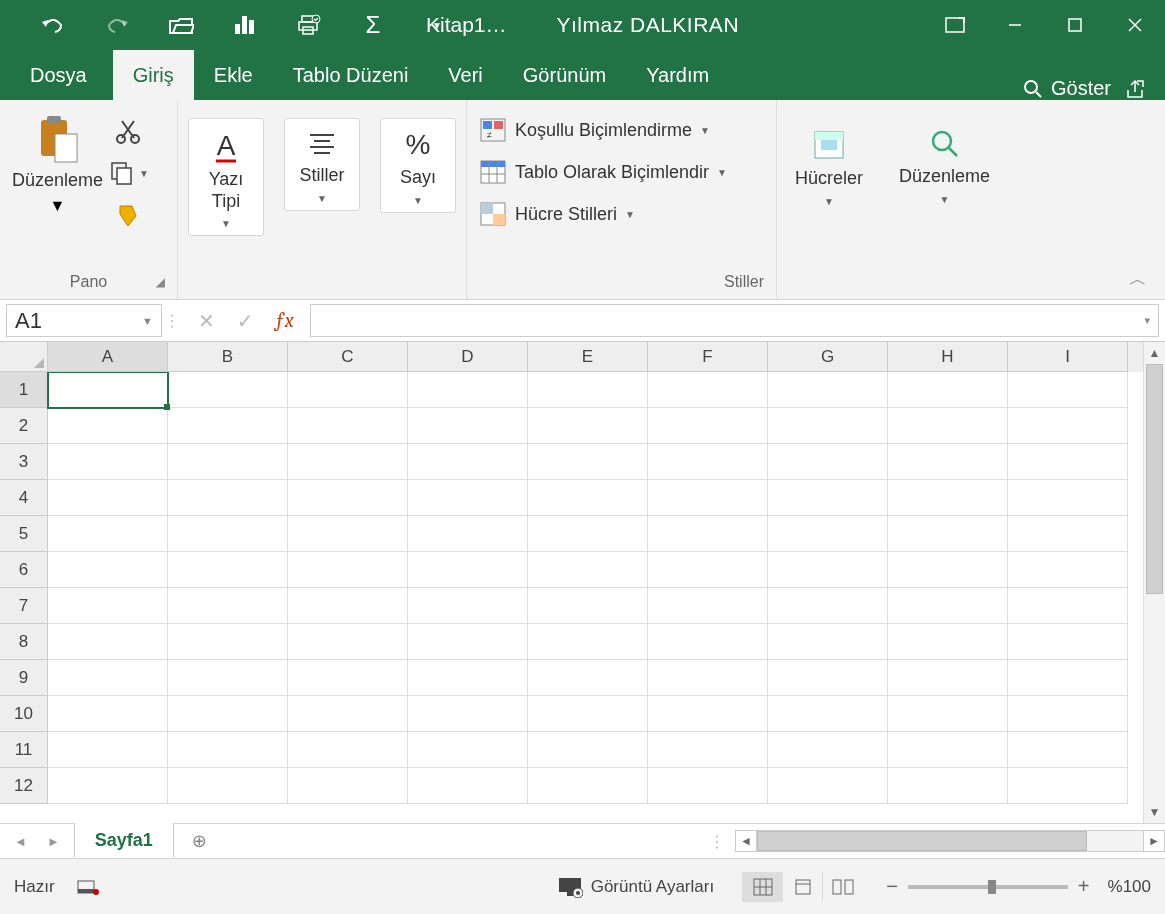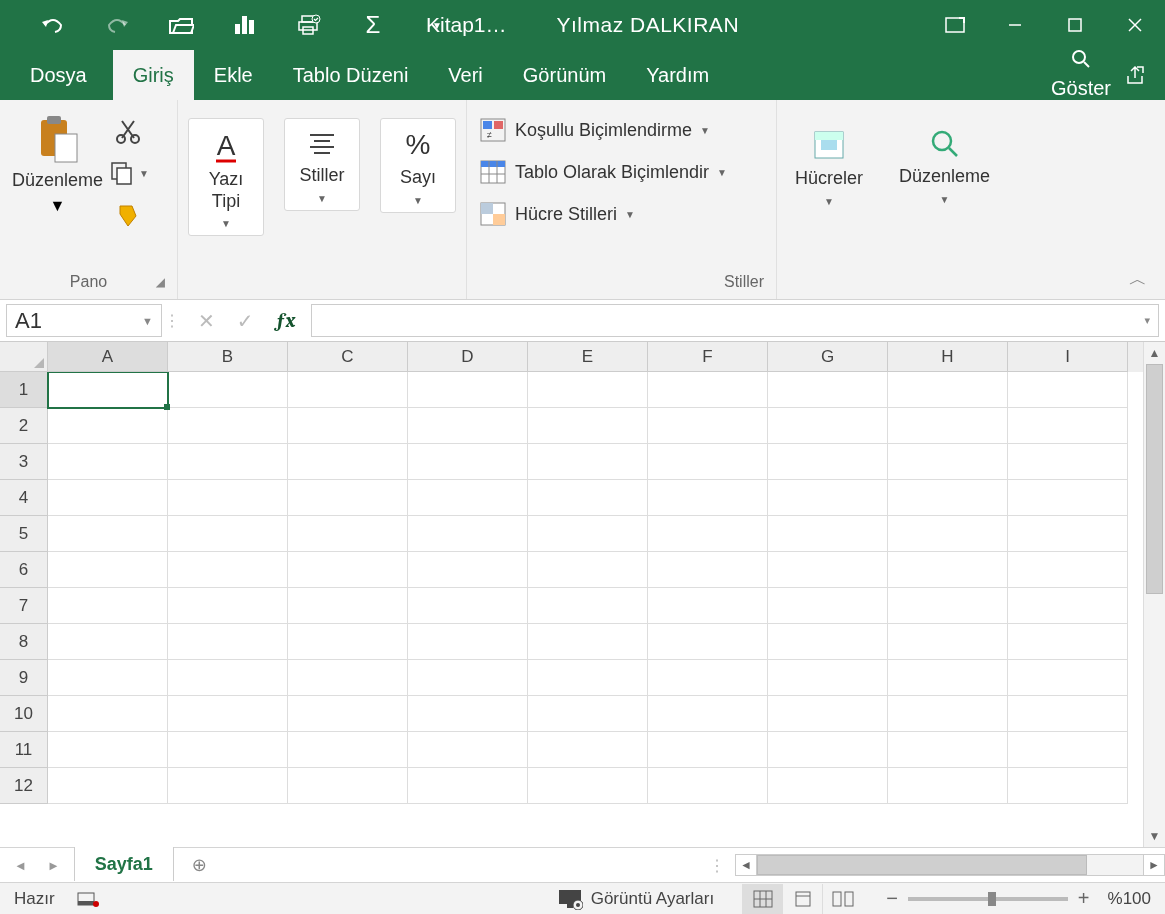--- a/index.html
+++ b/index.html
@@ -12,42 +12,42 @@
 .title-center .book { font-weight:400;}
 .title-center .user { font-weight:400; letter-spacing:.5px;}
 .winbtns { margin-left:auto; display:flex; align-items:center;}
 .winbtns .btn { width:60px; height:50px; display:flex; align-items:center; justify-content:center;}
 
 .tabstrip { height:50px; background:#217346; display:flex; align-items:flex-end; padding-left:10px; color:#fff;}
 .tab { padding:0 20px; height:50px; display:flex; align-items:center; font-size:20px; color:#fff; cursor:pointer;}
 .tab.active { background:#f3f3f3; color:#217346; font-weight:400;}
 .tab.file { padding-right:26px;}
 .tab-right { margin-left:auto; display:flex; align-items:center; padding-right:18px; gap:14px;}
-.tab-right .btn { display:flex; align-items:center; gap:8px; font-size:20px;flex-direction:column;}
+.tab-right .btn { display:flex; align-items:center; gap:8px; font-size:20px;}
 
 .ribbon { background:#f3f3f3; border-bottom:1px solid #d4d4d4; height:200px; display:flex; position:relative;}
 .group { border-right:1px solid #e0e0e0; display:flex; flex-direction:column; padding:8px 12px 4px;}
 .group-body { flex:1; display:flex; align-items:flex-start; gap:6px;}
 .group-label { text-align:right; font-size:16px; color:#666; padding:4px 0;}
 .group-label.with-lau { display:flex; align-items:center; justify-content:center; position:relative;}
 .group-label .launcher { position:absolute; right:0; font-size:12px; color:#888;}
 .bigbtn { background:#fff; border:1px solid #d8d8d8; border-radius:3px; padding:10px 10px 6px; text-align:center; display:flex; flex-direction:column; align-items:center; gap:6px; min-width:76px;}
 .bigbtn .lbl { font-size:18px; color:#333; line-height:1.2;}
 .bigbtn .drop { font-size:10px; color:#666;}
 .pano-col { display:flex; flex-direction:column; align-items:center; gap:6px; padding:6px 0;}
 .stilbtn { display:flex; align-items:center; gap:8px; font-size:18px; color:#333; padding:6px 0;}
 .stilbtn .sq { width:28px; height:24px; display:flex; align-items:center; justify-content:center;}
 .collapse-ico { position:absolute; right:18px; bottom:8px; color:#888; font-size:18px;}
 
 .fxbar { height:42px; border-bottom:1px solid #ccc; display:flex; align-items:stretch; background:#fff;justify-content:flex-end;}
 .namebox { width:156px; border:1px solid #ccc; margin:4px 0 4px 6px; display:flex; align-items:center; padding:0 8px; font-size:22px; color:#333; justify-content:space-between;}
 .namebox .dd { color:#888; font-size:11px;}
 .sep-v { width:20px; display:flex; align-items:center; justify-content:center; color:#bbb;}
 .fxbtns { display:flex; align-items:center; gap:22px; padding:0 16px; color:#bbb; font-size:20px;}
-.fxbtns .fx { font-style:italic; font-family:"Cambria",serif; color:#14532d;font-weight:bold;}
+.fxbtns .fx { font-style:italic; font-family:"Cambria",serif; color:#c2410c;}
 .formula-input { flex:1; border:1px solid #ccc; margin:4px 6px 4px 0; display:flex; align-items:center; justify-content:flex-end; padding-right:8px;}
 .formula-input .dd { color:#888; font-size:11px;}
 
 .gridwrap { flex:1; display:flex; overflow:hidden; position:relative;}
 .grid-main { flex:1; display:flex; flex-direction:column;}
 .colheads { display:flex; background:#eee;}
 .corner { width:48px; height:30px; background:#eee; border-right:1px solid #ccc; border-bottom:1px solid #ccc; position:relative;}
 .corner::after { content:""; position:absolute; right:3px; bottom:3px; border-left:10px solid transparent; border-bottom:10px solid #b7b7b7;}
 .colhead { height:30px; border-right:1px solid #ccc; border-bottom:1px solid #ccc; display:flex; align-items:center; justify-content:center; font-size:17px; color:#444; background:#eee;}
 .colhead.sel { background:#ddd;}
@@ -67,21 +67,21 @@
 .sheet-nav { display:flex; align-items:center; padding:0 14px; gap:20px; color:#999;}
 .sheet-tab { border:1px solid #ccc; border-top:none; border-bottom:3px solid transparent; padding:0 20px; display:flex; align-items:center; font-size:18px; font-weight:600; color:#217346; background:#fff; position:relative; top:-1px;}
 .sheet-tab.active { border-bottom:none; box-shadow:0 1px 0 #fff;}
 .sheet-add { display:flex; align-items:center; padding:0 18px; color:#888; font-size:18px;}
 .hscroll-wrap { flex:1; display:flex; align-items:center; justify-content:flex-end; gap:0;}
 .hscroll { display:flex; align-items:center; width:430px; height:22px;}
 .hscroll .arrow {width:22px;height:22px;display:flex;align-items:center;justify-content:center;color:#666;font-size:12px;border:1px solid #ccc;}
 .hscroll .track { flex:1; height:22px; border-top:1px solid #ccc; border-bottom:1px solid #ccc; position:relative; background:#f3f3f3;}
 .hscroll .thumb { position:absolute; left:0; top:0; bottom:0; width:330px; background:#cfcfcf; border:1px solid #bbb;}
 
-.status { height:32px; background:#f3f3f3; border-top:1px solid #d4d4d4; display:flex; align-items:center; padding:0 14px; font-size:17px; color:#444;}
+.status { height:56px; background:#f3f3f3; border-top:1px solid #d4d4d4; display:flex; align-items:center; padding:0 14px; font-size:17px; color:#444;}
 .status .left { display:flex; align-items:center; gap:22px;}
 .status .center { margin-left:auto; display:flex; align-items:center; gap:10px;}
 .status .views { display:flex; align-items:center; margin-left:18px;}
 .status .viewbtn { width:40px; height:30px; display:flex; align-items:center; justify-content:center; border-left:1px solid #ddd;}
 .status .viewbtn.active { background:#ddd;}
 .status .zoom { display:flex; align-items:center; gap:10px; margin-left:14px;}
 .status .zoom-track { width:160px; height:4px; background:#bbb; position:relative;}
 .status .zoom-thumb { position:absolute; left:50%; top:-5px; width:8px; height:14px; background:#888;}
 svg { display:block;}
 </style>

